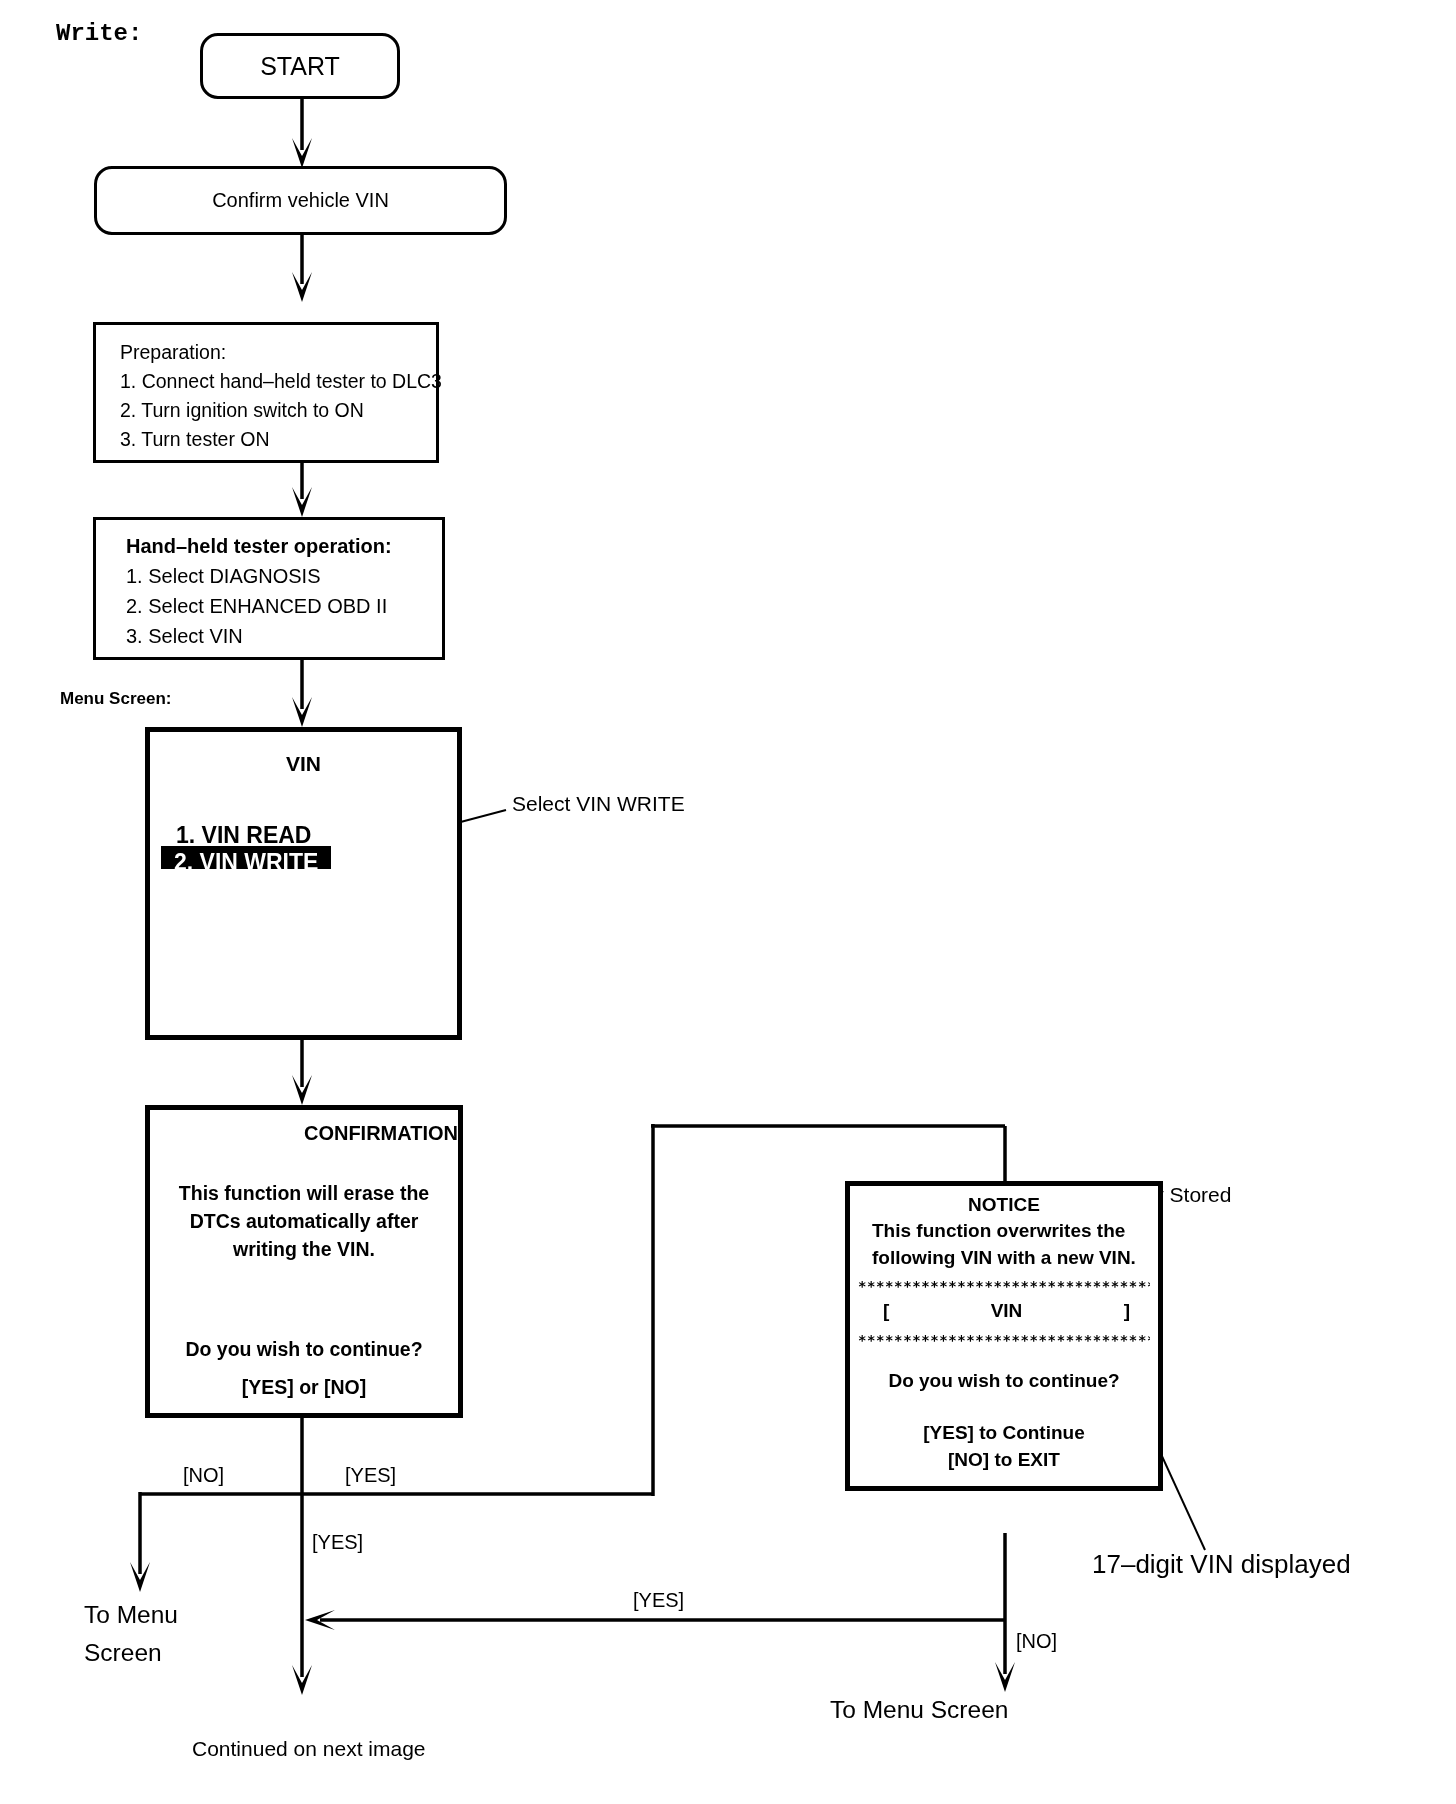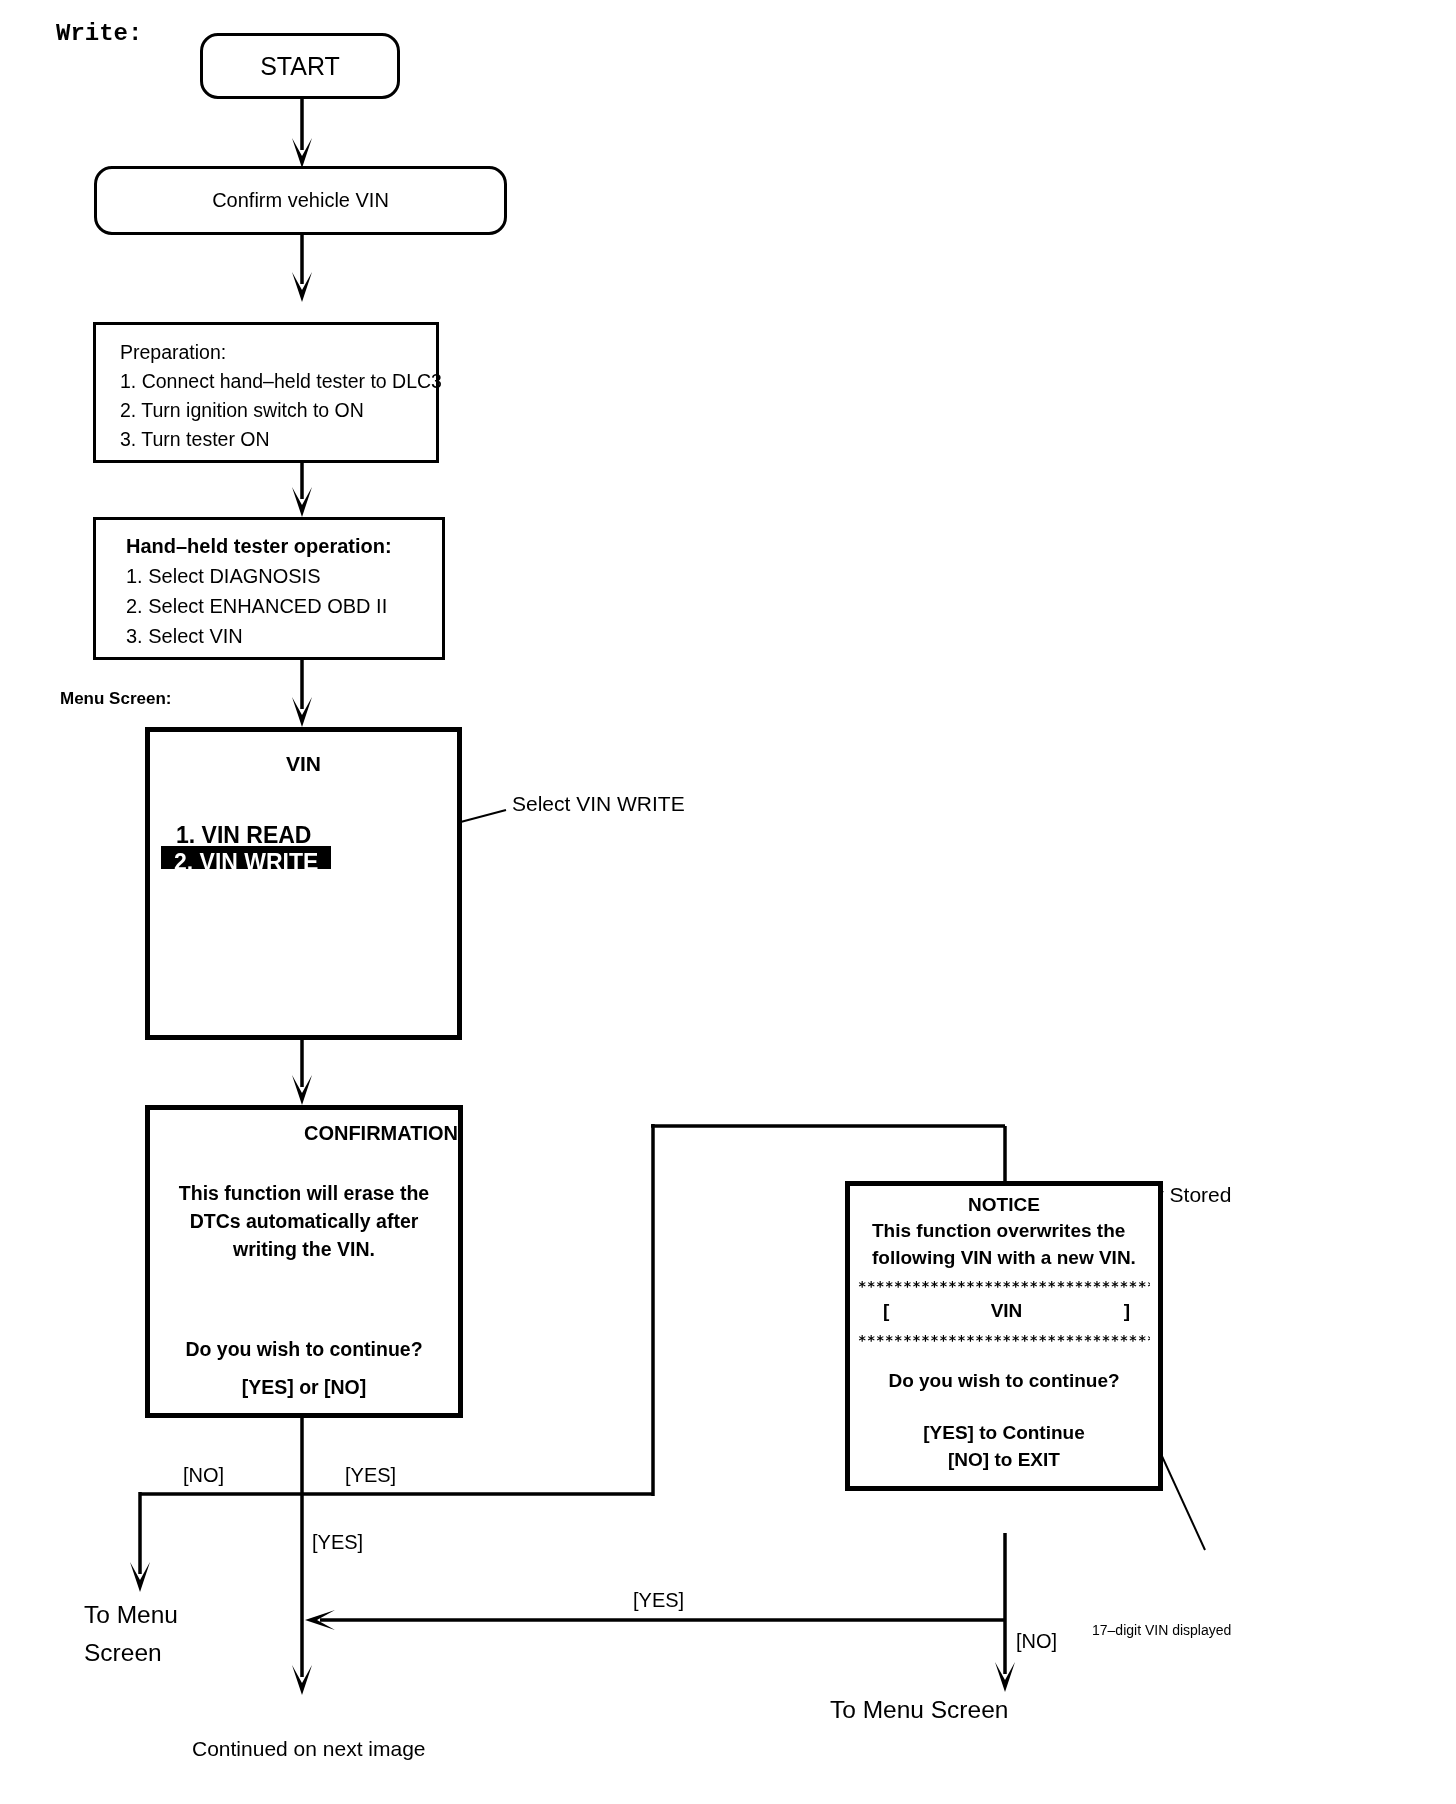--- a/index.html
+++ b/index.html
@@ -139,21 +139,21 @@
       <span>[</span>
       <span>VIN</span>
       <span>]</span>
     </div>
     <div class="ast-row" style="top:146px;">*********************************</div>
     <div class="note-center" style="top:184px;">Do you wish to continue?</div>
     <div class="note-center" style="top:236px;">[YES] to Continue</div>
     <div class="note-center" style="top:263px;">[NO] to EXIT</div>
   </div>
 
-  <div class="abs" style="left:1092px;top:1622px;font-size:14px;white-space:nowrap;">17–digit VIN displayed</div>
+  <div class="abs" style="left:1092px;top:1549px;font-size:26px;white-space:nowrap;">17–digit VIN displayed</div>
 
   <div class="abs" style="left:183px;top:1464px;font-size:20px;">[NO]</div>
   <div class="abs" style="left:345px;top:1464px;font-size:20px;">[YES]</div>
   <div class="abs" style="left:312px;top:1531px;font-size:20px;">[YES]</div>
   <div class="abs" style="left:633px;top:1589px;font-size:20px;">[YES]</div>
   <div class="abs" style="left:1016px;top:1630px;font-size:20px;">[NO]</div>
 
   <div class="abs" style="left:84px;top:1596px;font-size:24.5px;line-height:38px;">
     <div>To Menu</div>
     <div>Screen</div>

